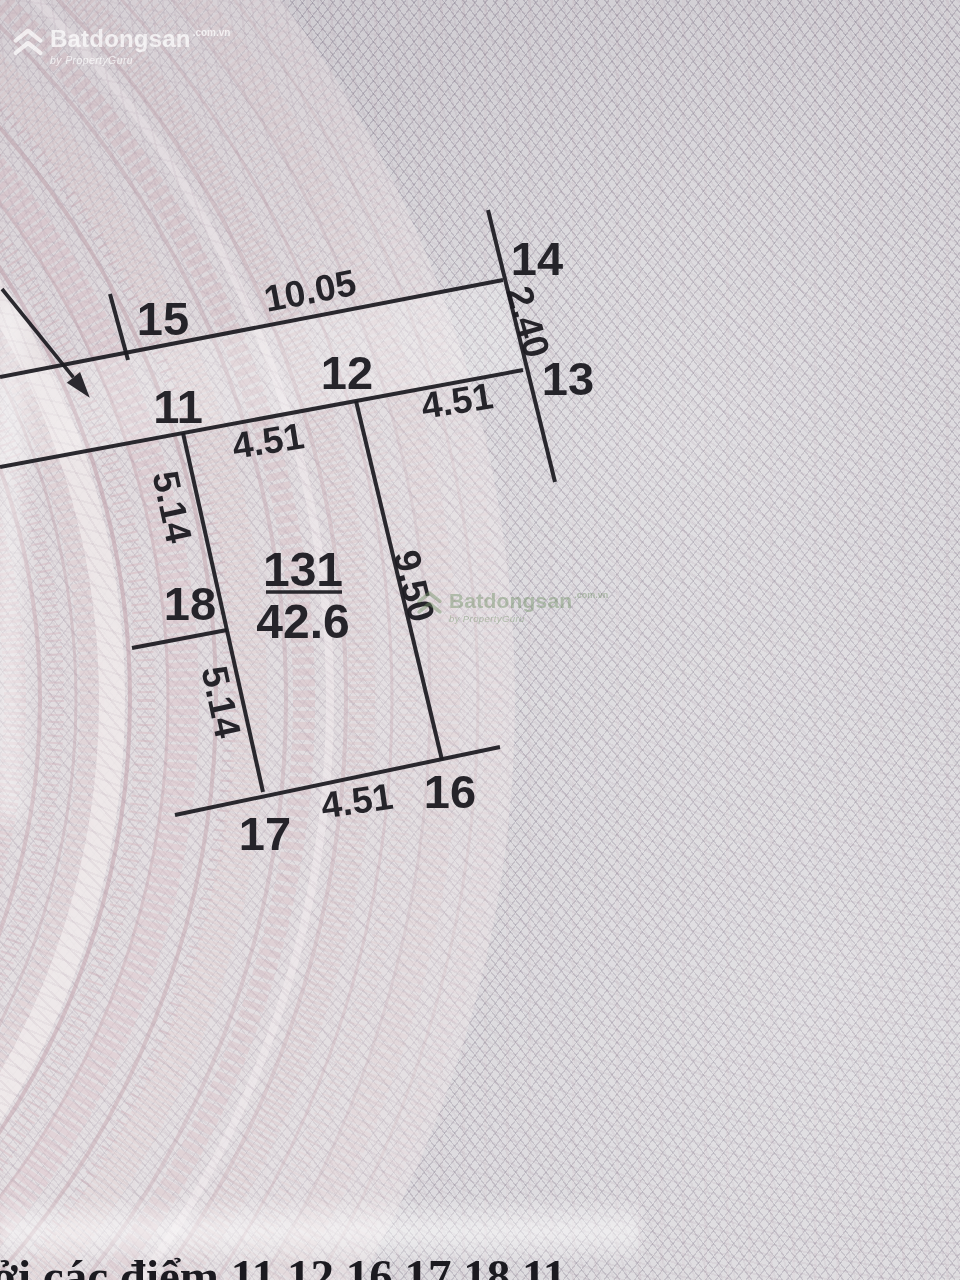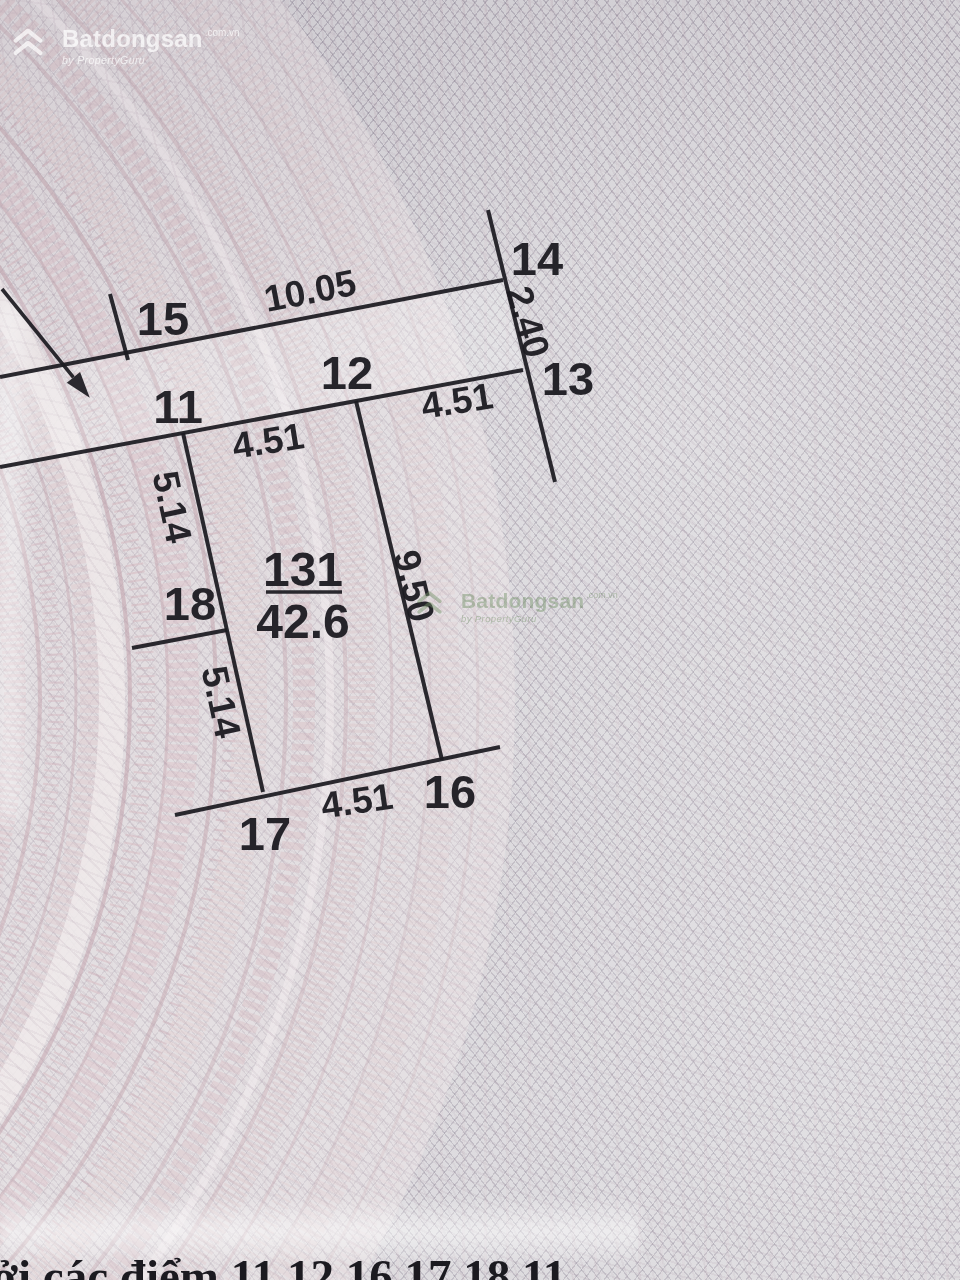--- a/index.html
+++ b/index.html
@@ -23,24 +23,24 @@
   }
   svg.layer{position:absolute;left:0;top:0;}
   .smudge-left{position:absolute;left:-6px;top:300px;width:30px;height:520px;
                background:rgba(255,255,255,.40);filter:blur(9px);}
   .smudge-bottom{position:absolute;left:0;top:1196px;width:640px;height:64px;
                background:linear-gradient(rgba(255,255,255,0), rgba(255,255,255,.5) 55%, rgba(255,255,255,.12));
                filter:blur(5px);}
   
   .wm{position:absolute;display:flex;align-items:flex-start;gap:7px;}
   .wm .mark{flex:0 0 auto;}
-  .wm .lines{display:flex;flex-direction:column;line-height:1;margin-left:12px;}
+  .wm .lines{display:flex;flex-direction:column;line-height:1;}
   .wm .row1{display:flex;align-items:flex-start;gap:2px;}
   .wm .brand{font-weight:700;letter-spacing:.2px;}
-  .wm .dom{font-weight:400;}
+  .wm .dom{font-weight:700;}
   .wm .by{font-weight:400;font-style:italic;}
   .wm-top{left:13px;top:27px;color:rgba(255,255,255,.72);}
   .wm-top .brand{font-size:24px;}
   .wm-top .dom{font-size:10px;margin-top:1px;}
   .wm-top .by{font-size:10.5px;margin-top:4px;letter-spacing:.4px;}
   .wm-center{left:417px;top:590px;color:rgba(116,146,104,.46);}
   .wm-center .brand{font-size:21px;}
   .wm-center .dom{font-size:9px;margin-top:1px;}
   .wm-center .by{font-size:9.5px;margin-top:3px;letter-spacing:.4px;}
   

